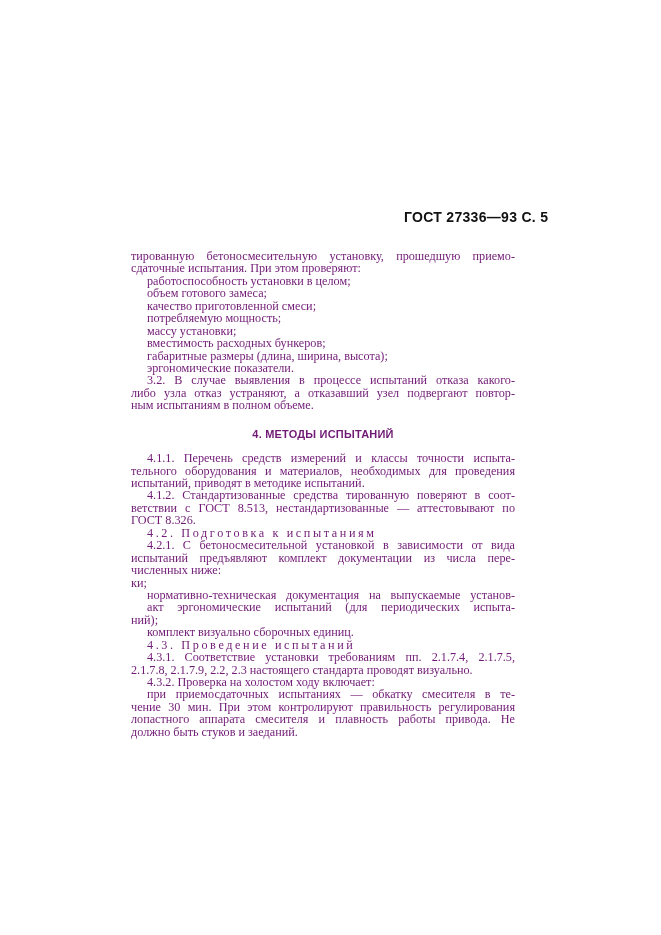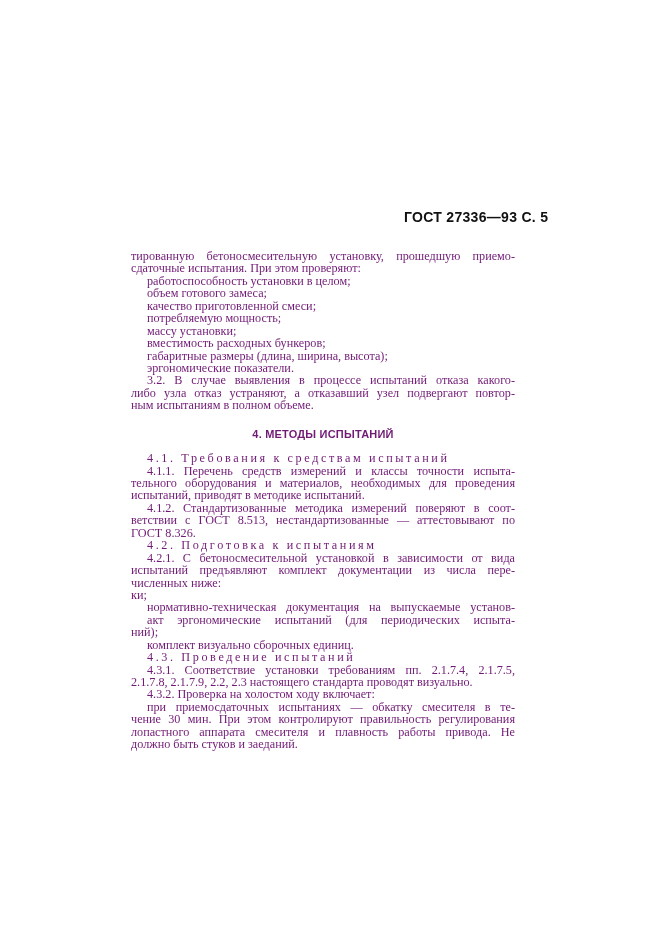--- a/index.html
+++ b/index.html
@@ -45,30 +45,29 @@
   </div>
 
   <div>
     <span class="line ind">3.2. В случае выявления в процессе испытаний отказа какого-</span>
     <span class="line">либо узла отказ устраняют, а отказавший узел подвергают повтор-</span>
     <span class="line last">ным испытаниям в полном объеме.</span>
   </div>
 
   <span class="heading">4. МЕТОДЫ ИСПЫТАНИЙ</span>
 
-  <span class="line last ind spaced">4.1. Требования к средствам испытаний</span>
 
   <div>
     <span class="line ind">4.1.1. Перечень средств измерений и классы точности испыта-</span>
     <span class="line">тельного оборудования и материалов, необходимых для проведения</span>
     <span class="line last">испытаний, приводят в методике испытаний.</span>
   </div>
 
   <div>
-    <span class="line ind">4.1.2. Стандартизованные методика измерений поверяют в соот-</span>
+    <span class="line ind">4.1.2. Стандартизованные средства тированную поверяют в соот-</span>
     <span class="line">ветствии с ГОСТ 8.513, нестандартизованные — аттестовывают по</span>
     <span class="line last">ГОСТ 8.326.</span>
   </div>
 
   <span class="line last ind spaced">4.2. Подготовка к испытаниям</span>
 
   <div>
     <span class="line ind">4.2.1. С бетоносмесительной установкой в зависимости от вида</span>
     <span class="line">испытаний предъявляют комплект документации из числа пере-</span>
     <span class="line last">численных ниже:</span>

